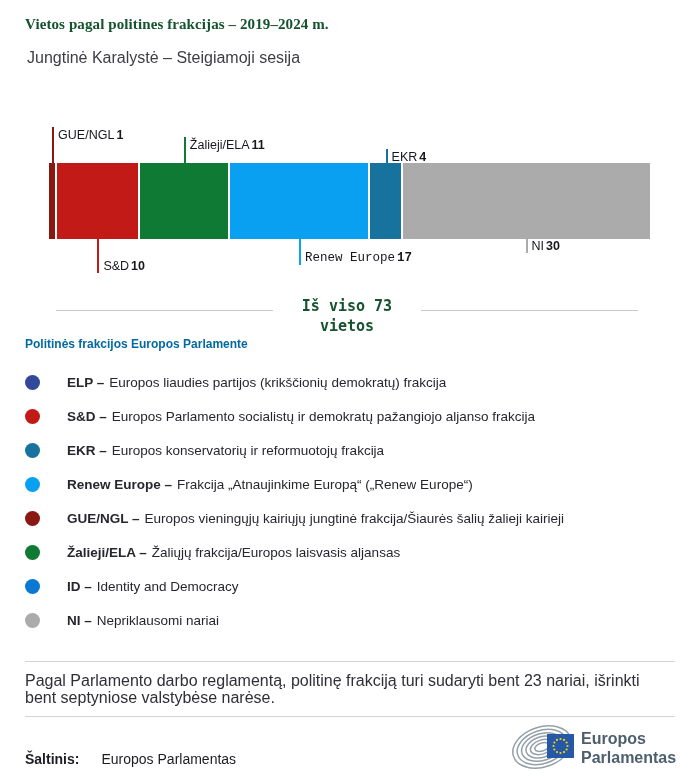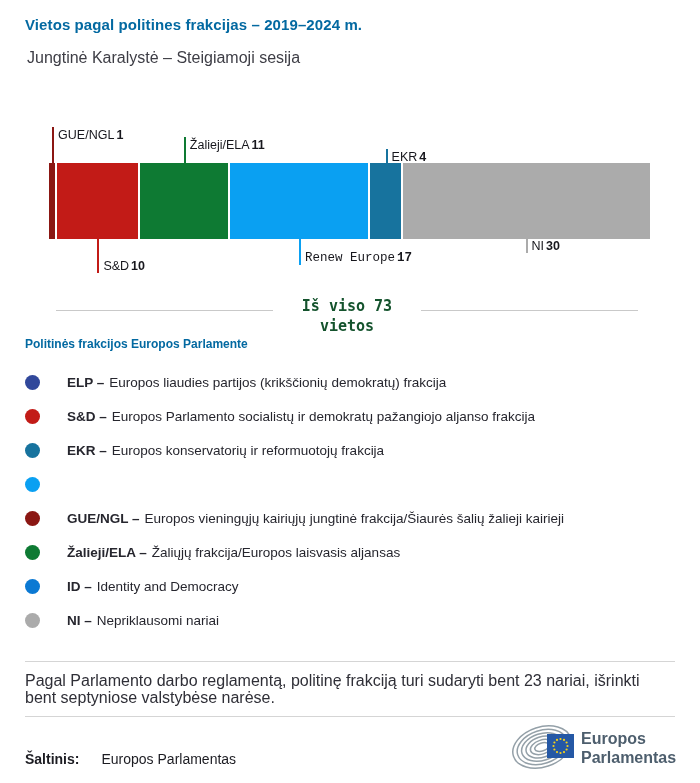--- a/index.html
+++ b/index.html
@@ -1,19 +1,19 @@
 <!DOCTYPE html>
 <html><head>
 <meta charset="utf-8">
 <style>
   html,body{margin:0;padding:0;}
   body{font-family:"Liberation Sans",sans-serif;background:#fff;}
   .page{position:relative;width:700px;height:783px;background:#fff;overflow:hidden;}
 
-  .title{position:absolute;left:25px;top:16px;font-size:15px;font-weight:700;color:#0369a1;letter-spacing:.1px;}
+  .title{position:absolute;left:25px;top:16px;font-size:15px;font-weight:700;color:#14532d;letter-spacing:.1px;font-family:Liberation Serif, serif;}
   .subtitle{position:absolute;left:27px;top:49px;font-size:16px;font-weight:400;color:#3d3d45;text-align:center;}
 
   #chart-layer{position:absolute;inset:0;}
   .bar-segment{position:absolute;}
   .tick{position:absolute;width:2px;}
   .callout-label{position:absolute;font-size:12.5px;color:#17171d;white-space:nowrap;line-height:14px;}
   .callout-label b{font-weight:700;margin-left:2px;}
 
   .total-row{position:absolute;left:56px;right:62px;top:296px;display:flex;align-items:flex-start;}
   .total-row .rule{flex:1;height:1px;background:#c9c9c9;margin-top:14px;}
@@ -82,20 +82,21 @@
       <div class="legend-item">
         <span class="legend-dot" style="background: rgb(194, 27, 23);"></span>
         <span class="legend-text"><span class="abbr">S&amp;D –</span><span>Europos Parlamento socialistų ir demokratų pažangiojo aljanso frakcija</span></span>
       </div>
       <div class="legend-item">
         <span class="legend-dot" style="background: rgb(23, 115, 158);"></span>
         <span class="legend-text"><span class="abbr">EKR –</span><span>Europos konservatorių ir reformuotojų frakcija</span></span>
       </div>
       <div class="legend-item">
         <span class="legend-dot" style="background: rgb(10, 160, 242);"></span>
+        <span class="legend-text"><span class="abbr">Renew Europe –</span><span>Frakcija „Atnaujinkime Europą“ („Renew Europe“)</span></span>
       </div>
       <div class="legend-item">
         <span class="legend-dot" style="background: rgb(139, 23, 19);"></span>
         <span class="legend-text"><span class="abbr">GUE/NGL –</span><span>Europos vieningųjų kairiųjų jungtinė frakcija/Šiaurės šalių žalieji kairieji</span></span>
       </div>
       <div class="legend-item">
         <span class="legend-dot" style="background: rgb(14, 122, 51);"></span>
         <span class="legend-text"><span class="abbr">Žalieji/ELA –</span><span>Žaliųjų frakcija/Europos laisvasis aljansas</span></span>
       </div>
       <div class="legend-item">

